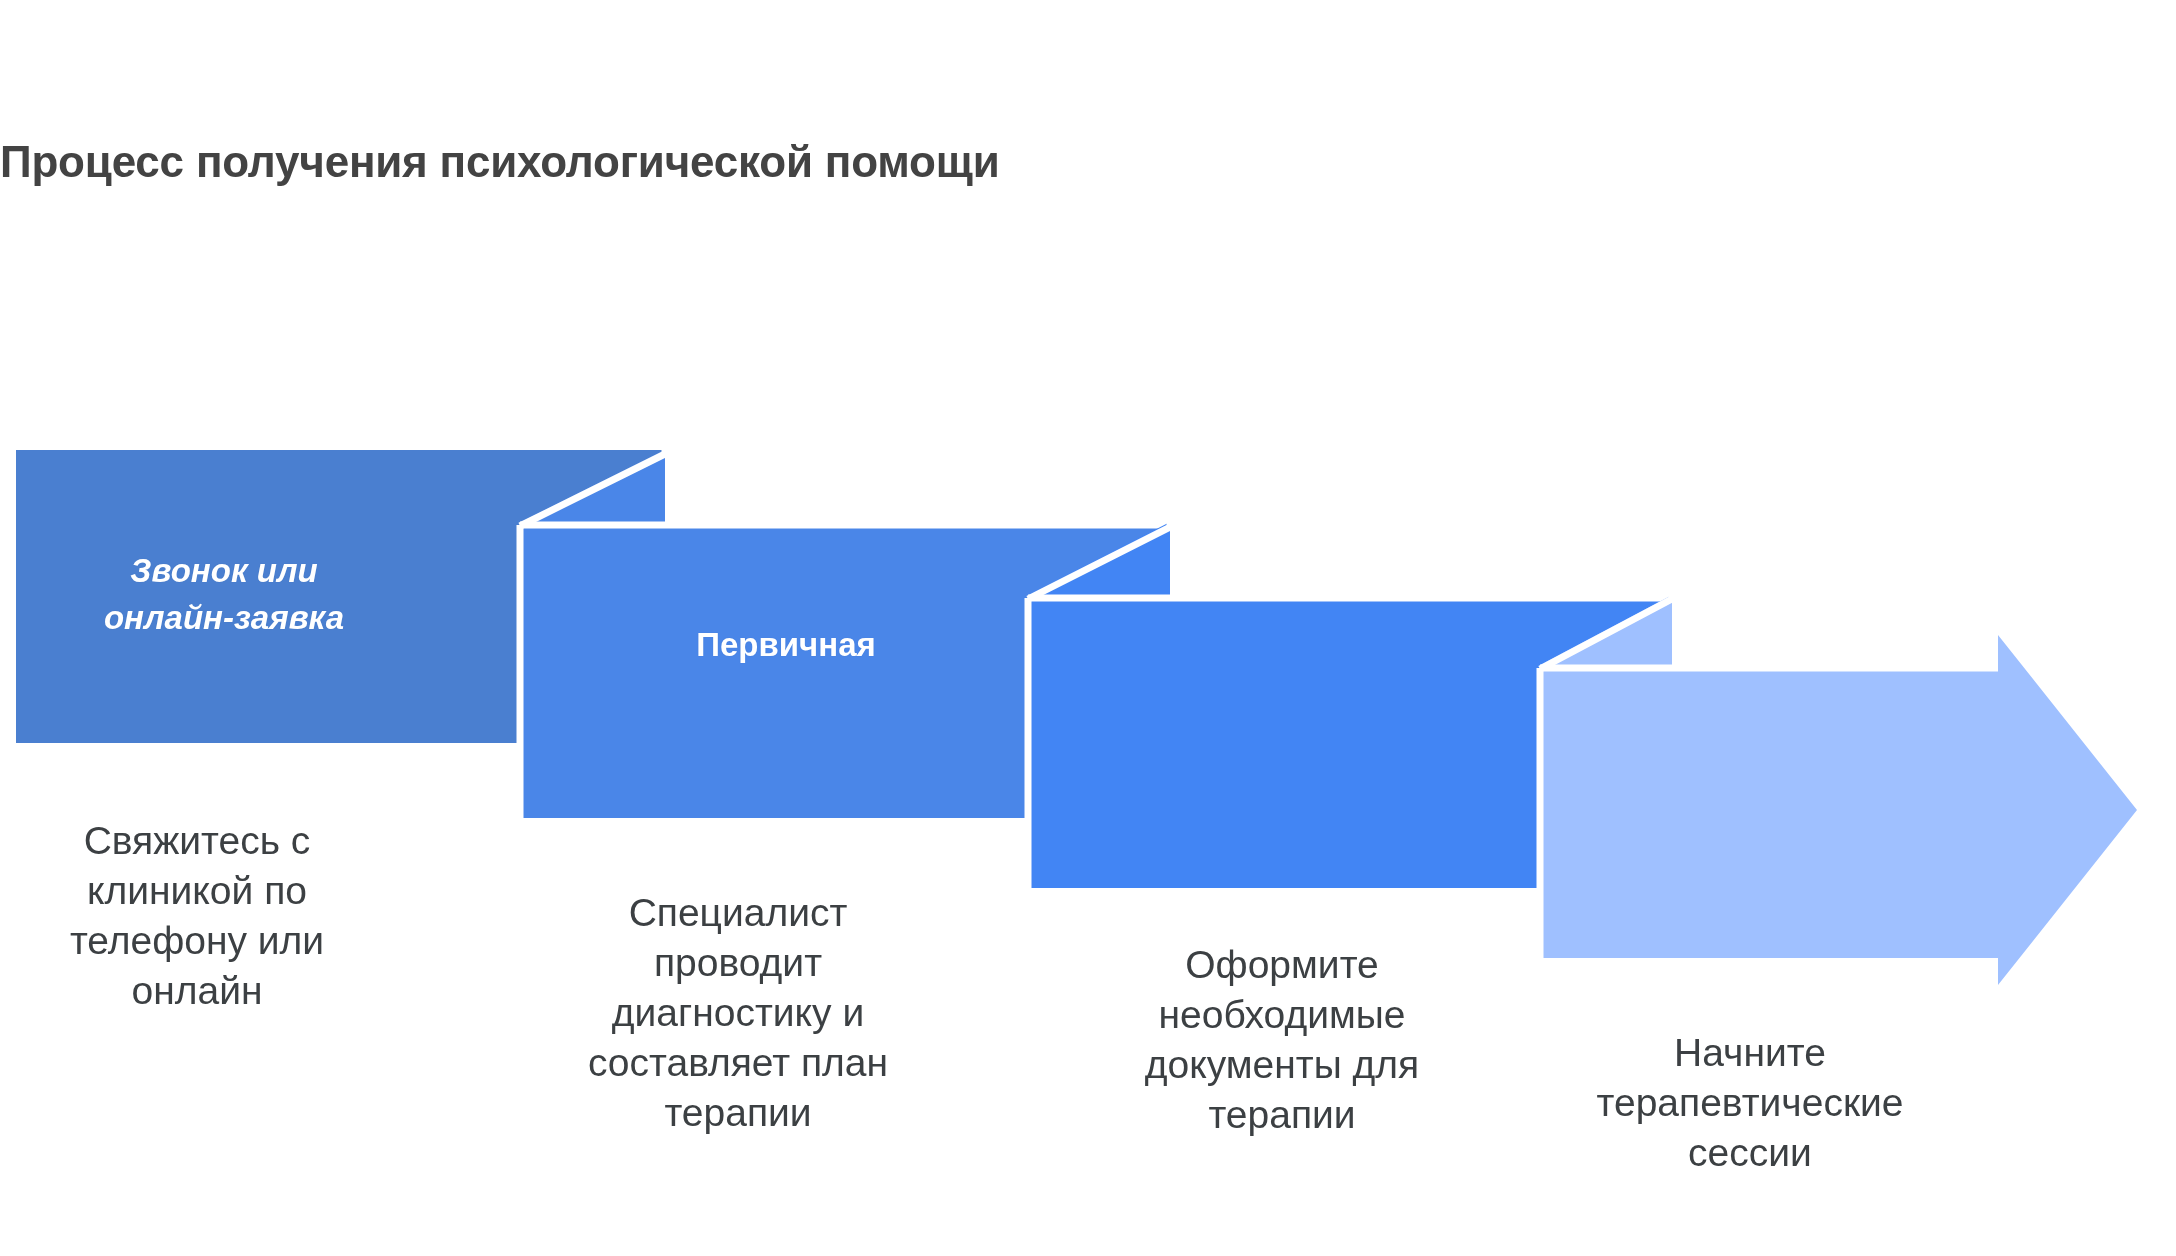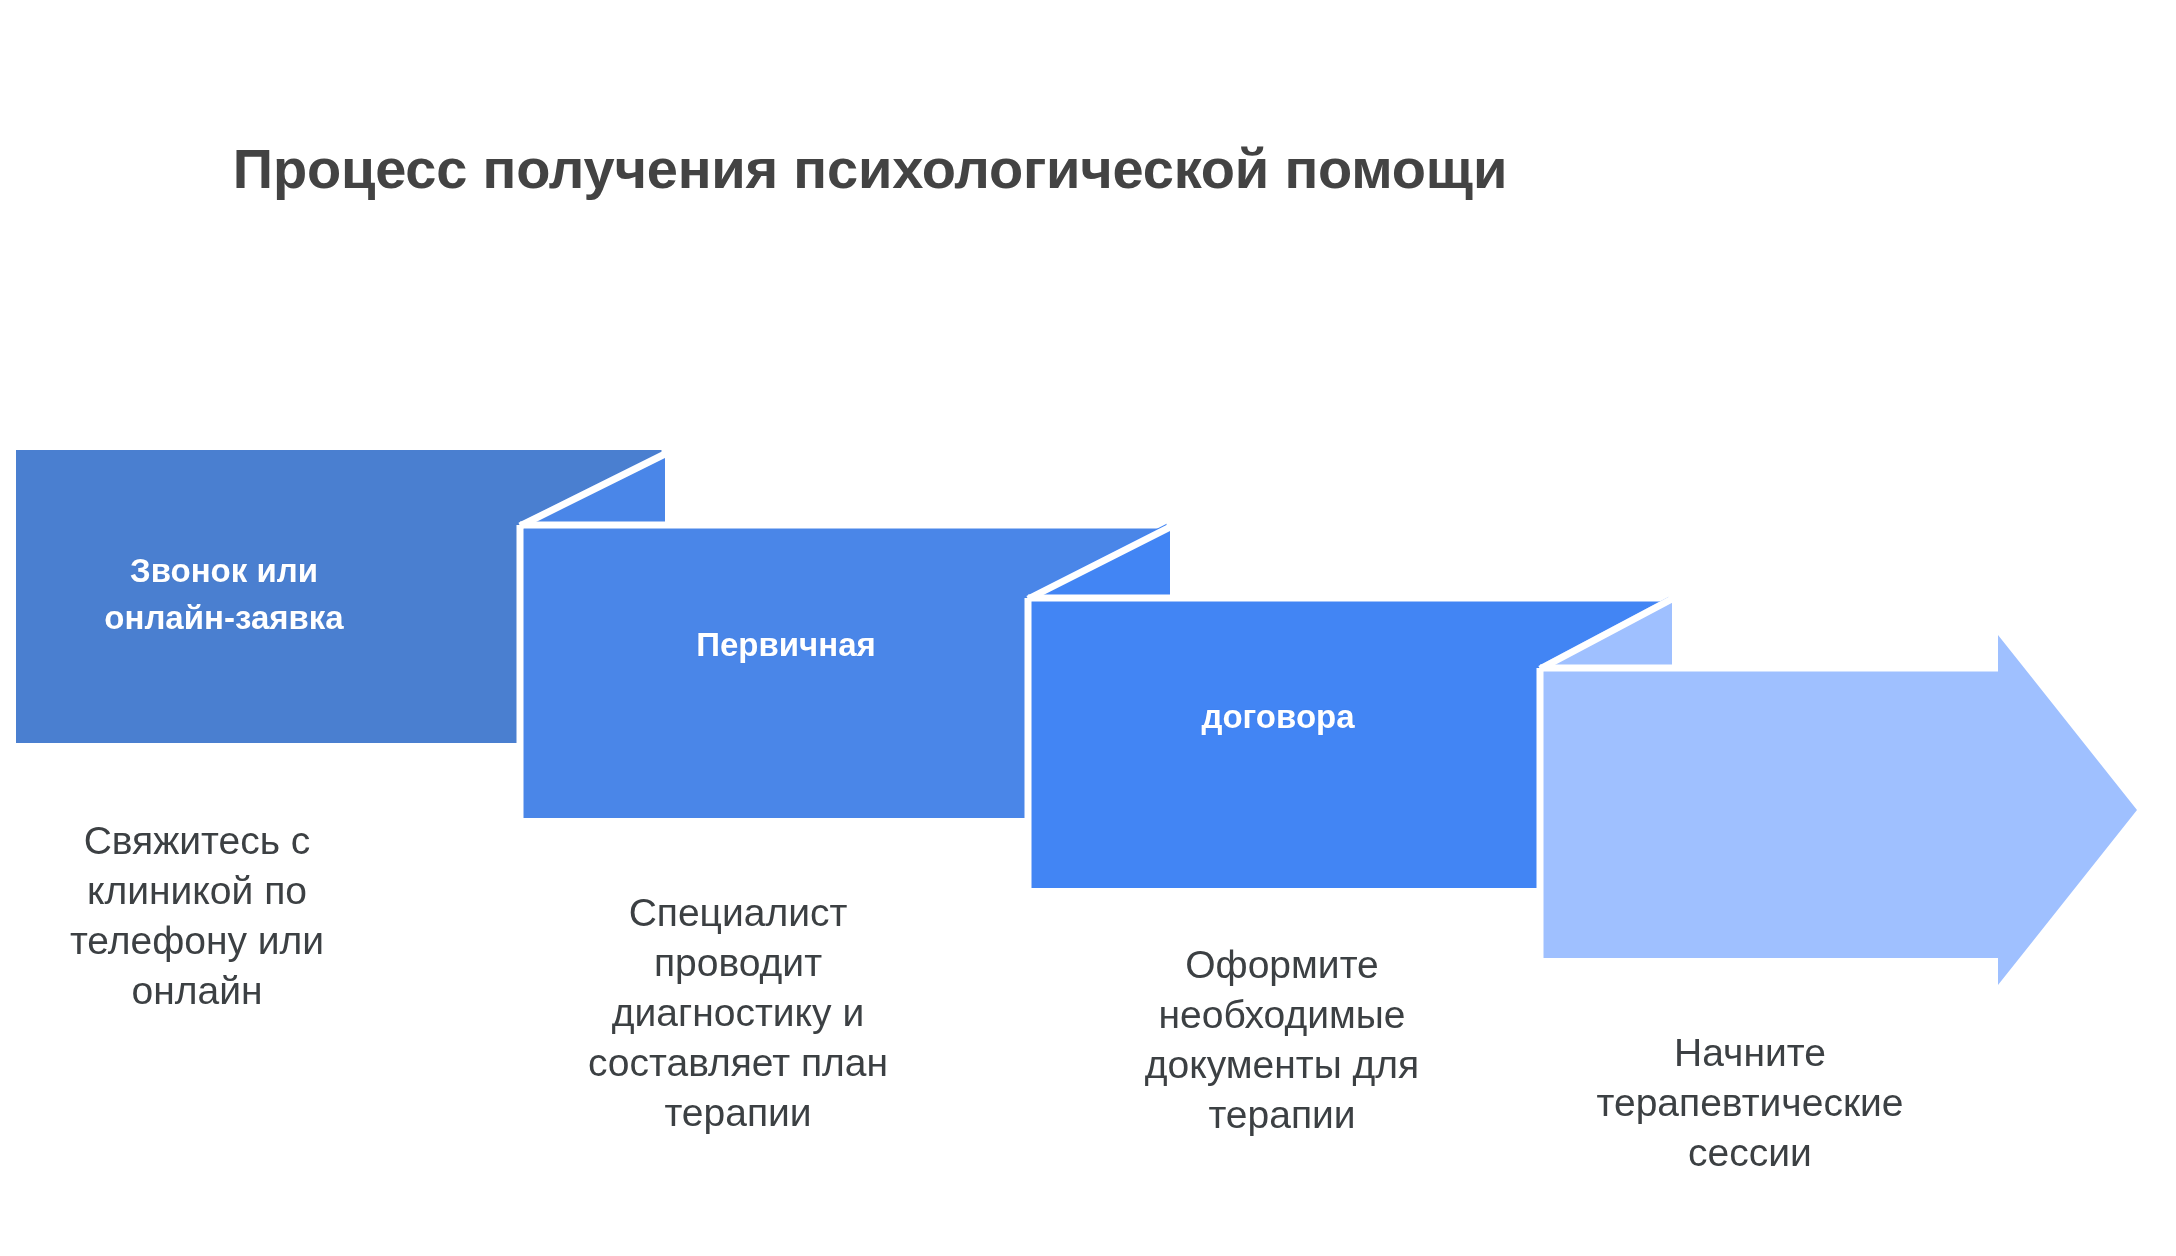--- a/index.html
+++ b/index.html
@@ -21,22 +21,22 @@
     height: 1256px;
     background: #ffffff;
   }
 
   
   #slide-title {
     position: absolute;
     left: 0;
     top: 138px;
     width: 1740px;
-    text-align: center;
-    font-size: 56px;
+    text-align: left;
+    font-size: 44px;
     font-weight: bold;
     color: #434343;
     letter-spacing: -0.2px;
     line-height: 1.1;
     white-space: nowrap;
   }
 
   
   #process-graphic {
     position: absolute;
@@ -49,21 +49,21 @@
   
   .step-label {
     position: absolute;
     text-align: center;
     color: #ffffff;
     font-weight: bold;
     font-size: 33px;
     line-height: 1.42;
     text-shadow: 0 0 2px rgba(0,0,0,0.06);
   }
-  .step-label.s1 { left: 16px;   top: 548px;  width: 416px; }
+  .step-label.s1 { left: 16px;   top: 548px;  width: 416px; font-style: italic; }
   .step-label.s2 { left: 536px;  top: 622px;  width: 500px; }
   .step-label.s3 { left: 1028px; top: 694px;  width: 500px; }
   .step-label.s4 { left: 1540px; top: 790px;  width: 500px; }
 
   
   .step-caption {
     position: absolute;
     text-align: center;
     color: #3c4043;
     font-weight: normal;
@@ -120,21 +120,20 @@
   <div class="step-label s1">
     <div>Звонок или</div>
     <div>онлайн-заявка</div>
   </div>
 
   <div class="step-label s2">
     <div>Первичная</div>
   </div>
 
   <div class="step-label s3">
-    <div>договора</div>
   </div>
 
 
   <div class="step-caption c1">Свяжитесь с клиникой по телефону или онлайн</div>
   <div class="step-caption c2">Специалист проводит диагностику и составляет план терапии</div>
   <div class="step-caption c3">Оформите необходимые документы для терапии</div>
   <div class="step-caption c4">Начните терапевтические сессии</div>
 
 </div>
 

